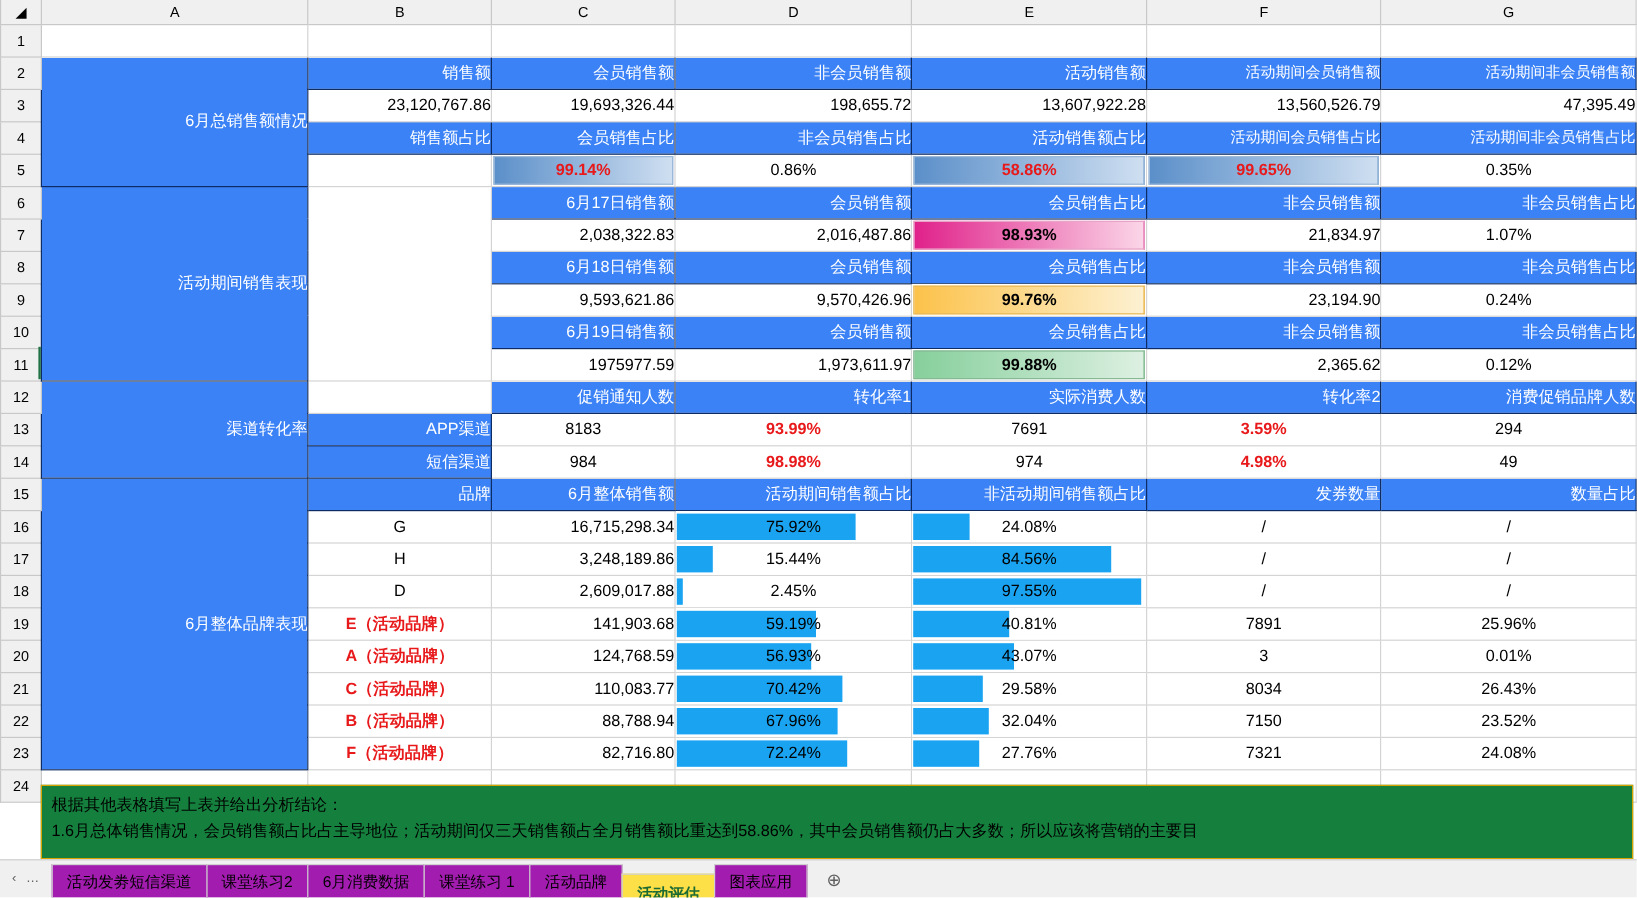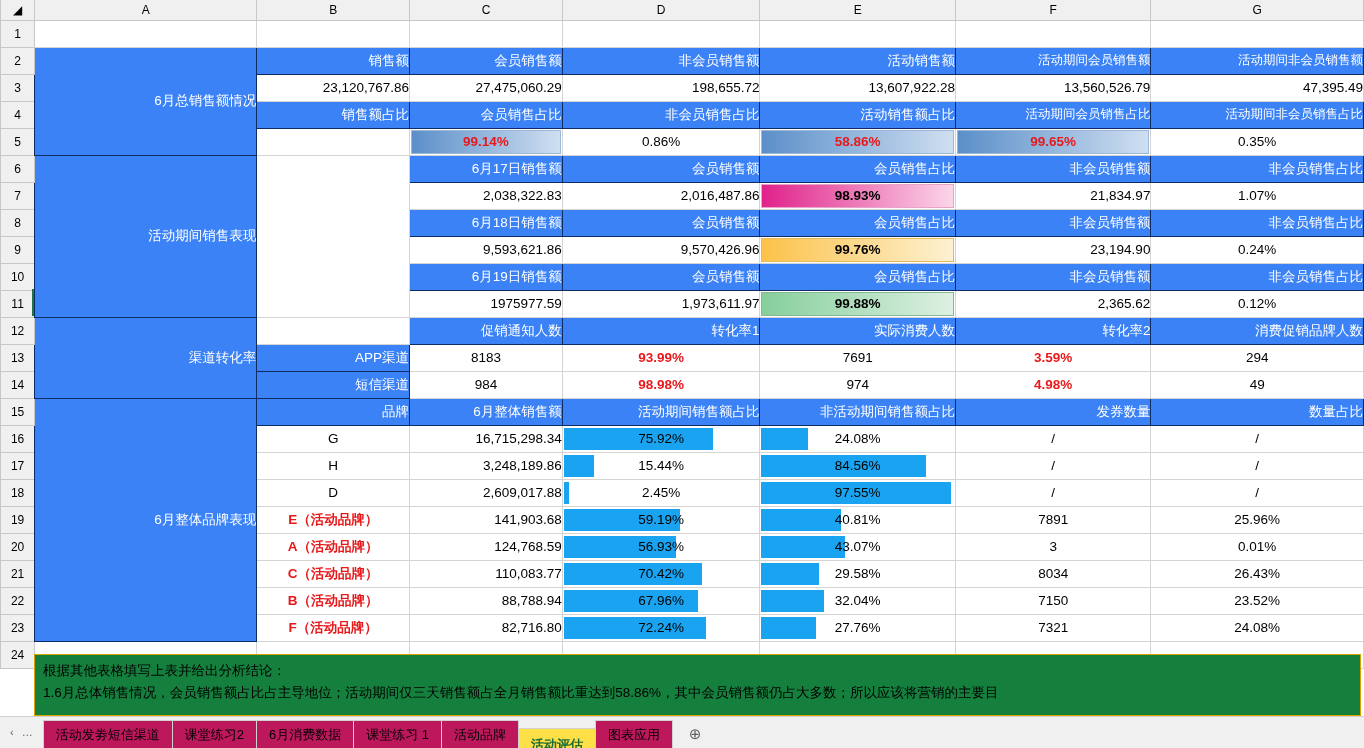--- a/index.html
+++ b/index.html
@@ -94,21 +94,21 @@
     display:flex; align-items:flex-end;
     font-size:13px;
   }
   .tabarrows { display:flex; align-items:center; height:32px; padding:0 6px; color:#606060; }
   .tabarrows span { padding:0 4px; font-size:11px; }
   .tab {
     height:28px; line-height:28px;
     padding:0 12px;
     border:1px solid #d0d0d0;
     border-bottom:none;
-    background:#be185d;
+    background:#a21caf;
     color:#000;
     margin-right:-1px;
     white-space:nowrap;
   }
   .tab.active {
     background:#fde047;
     color:#1d6b34;
     font-weight:bold;
     height:20px; line-height:31px;
   }
@@ -165,21 +165,21 @@
       <td class="cell navy">会员销售额</td>
       <td class="cell navy">非会员销售额</td>
       <td class="cell navy">活动销售额</td>
       <td class="cell navy small">活动期间会员销售额</td>
       <td class="cell navy small">活动期间非会员销售额</td>
     </tr>
 
     <tr>
       <td class="rowhdr">3</td>
       <td class="cell rgt">23,120,767.86</td>
-      <td class="cell rgt">27,475,060.29</td>
+      <td class="cell rgt">19,693,326.44</td>
       <td class="cell rgt">198,655.72</td>
       <td class="cell rgt">13,607,922.28</td>
       <td class="cell rgt">13,560,526.79</td>
       <td class="cell rgt">47,395.49</td>
     </tr>
 
     <tr>
       <td class="rowhdr">4</td>
       <td class="cell navy">销售额占比</td>
       <td class="cell navy">会员销售占比</td>

